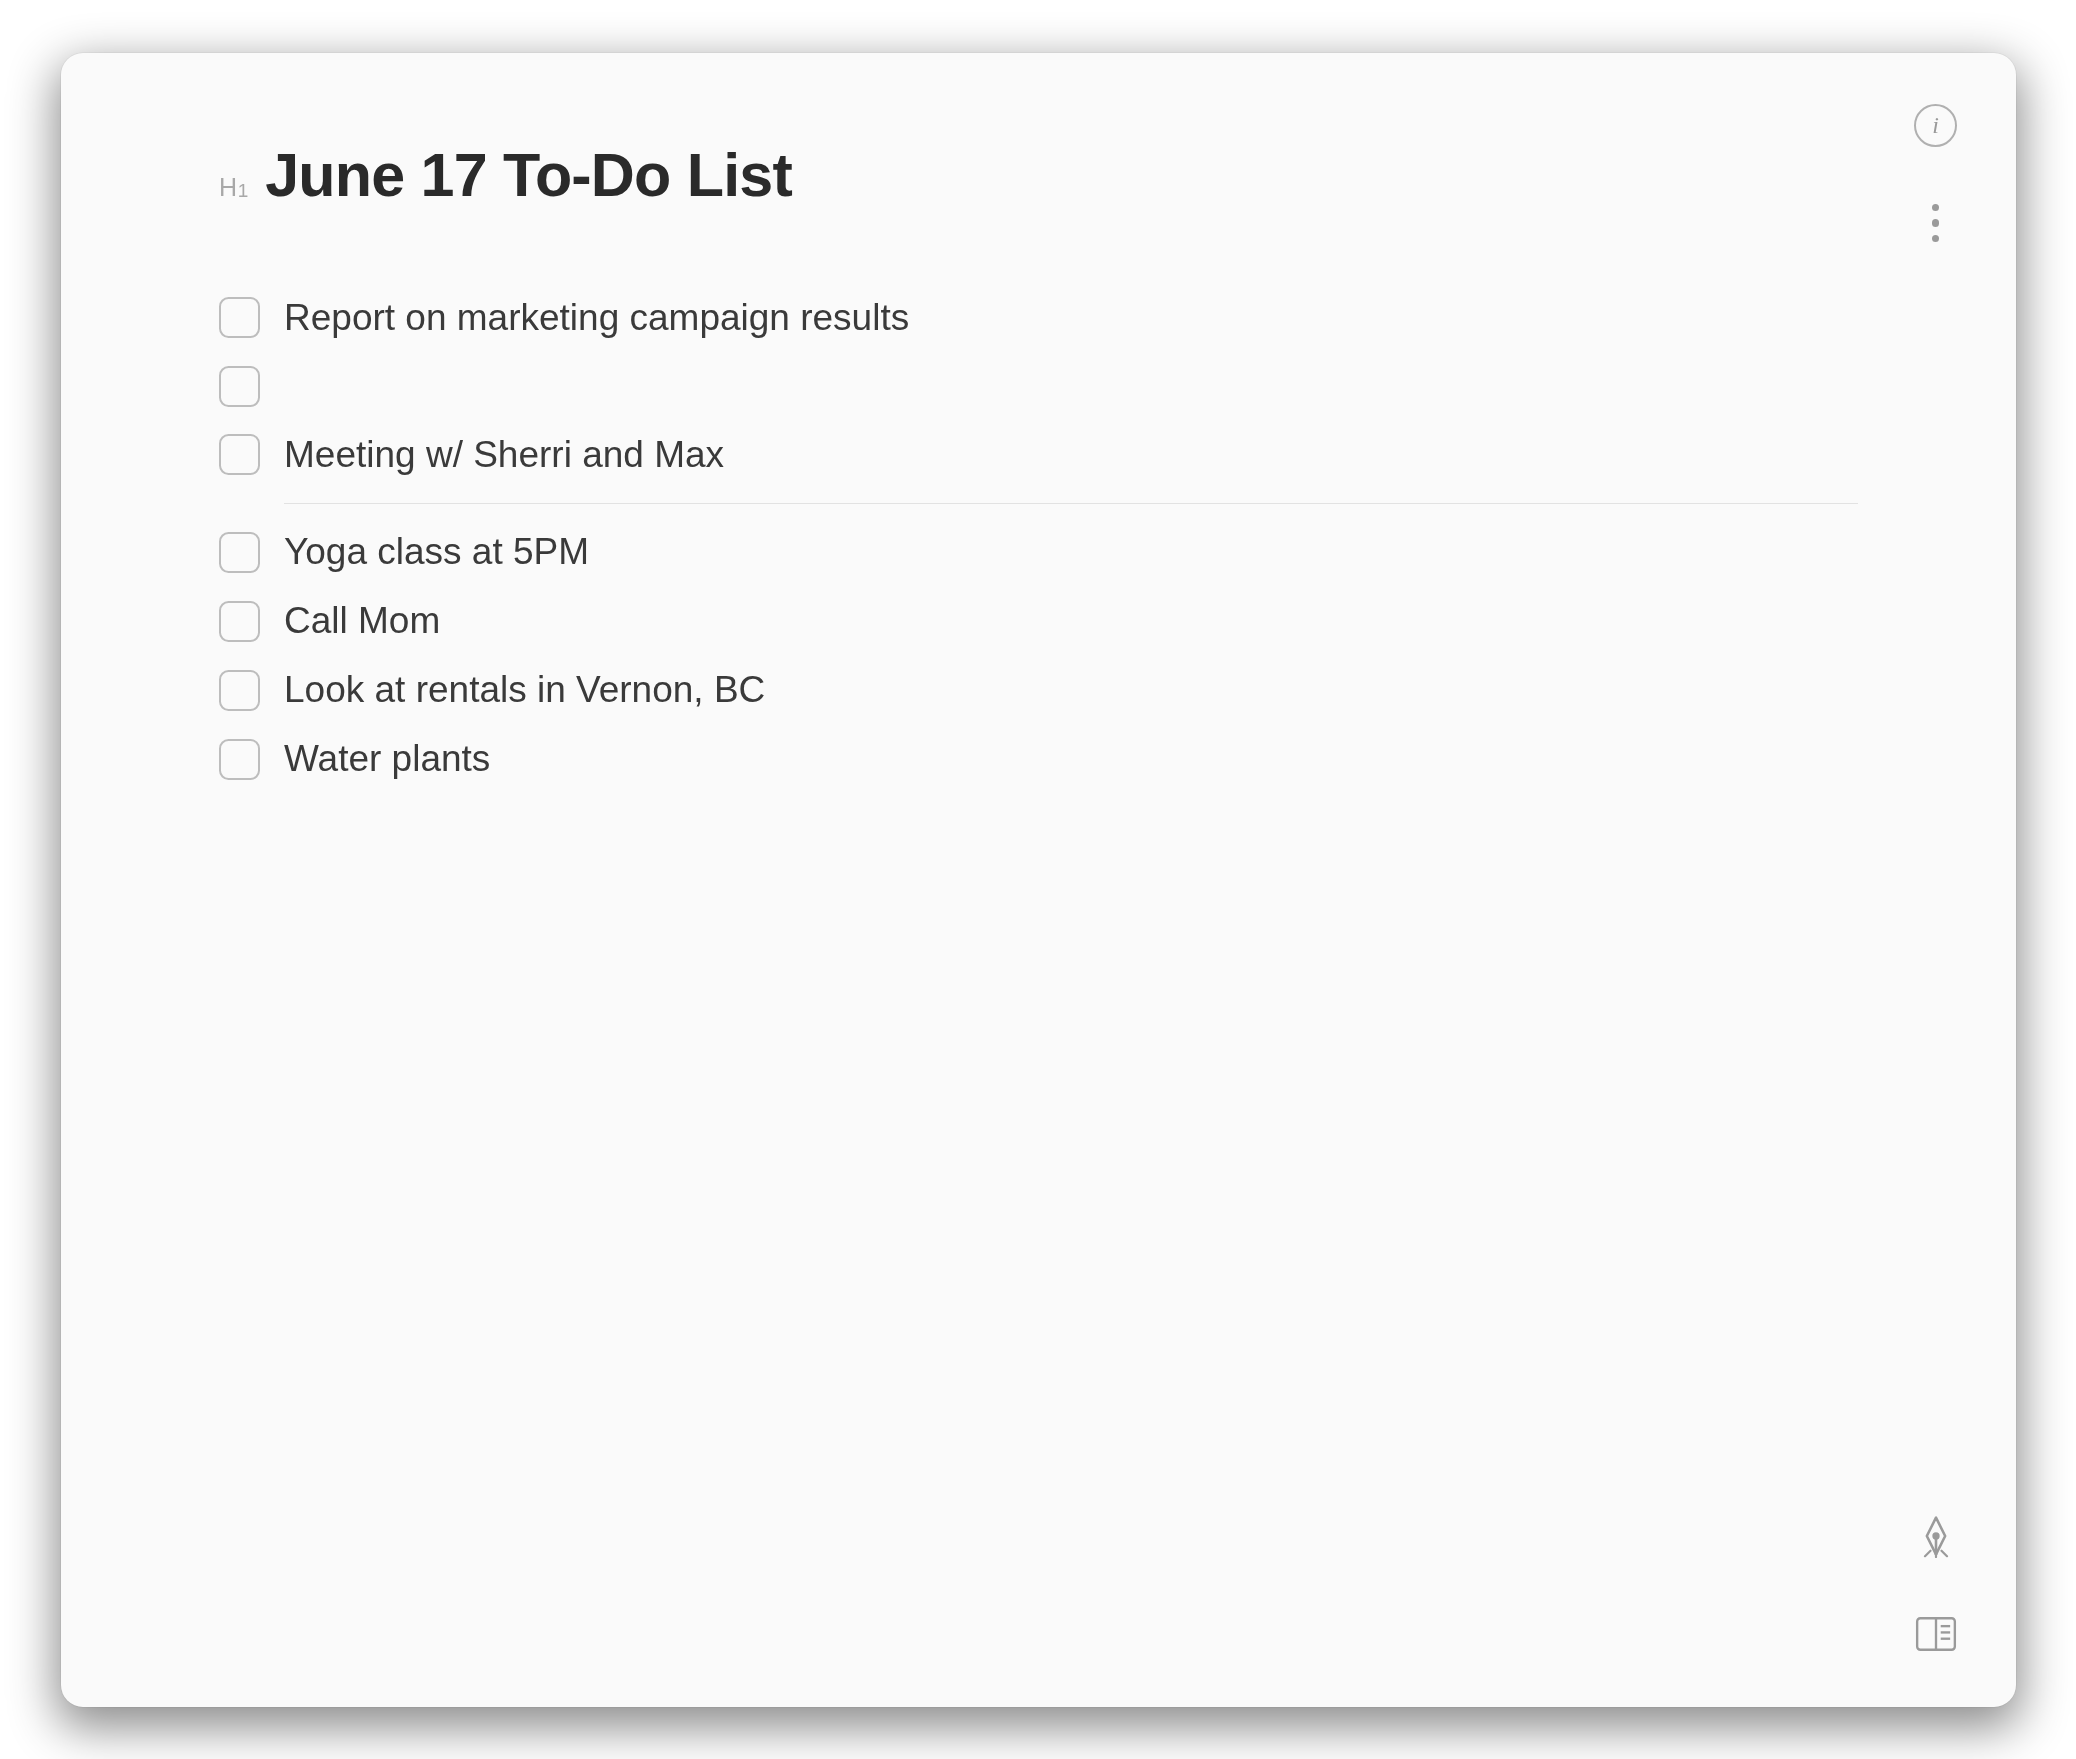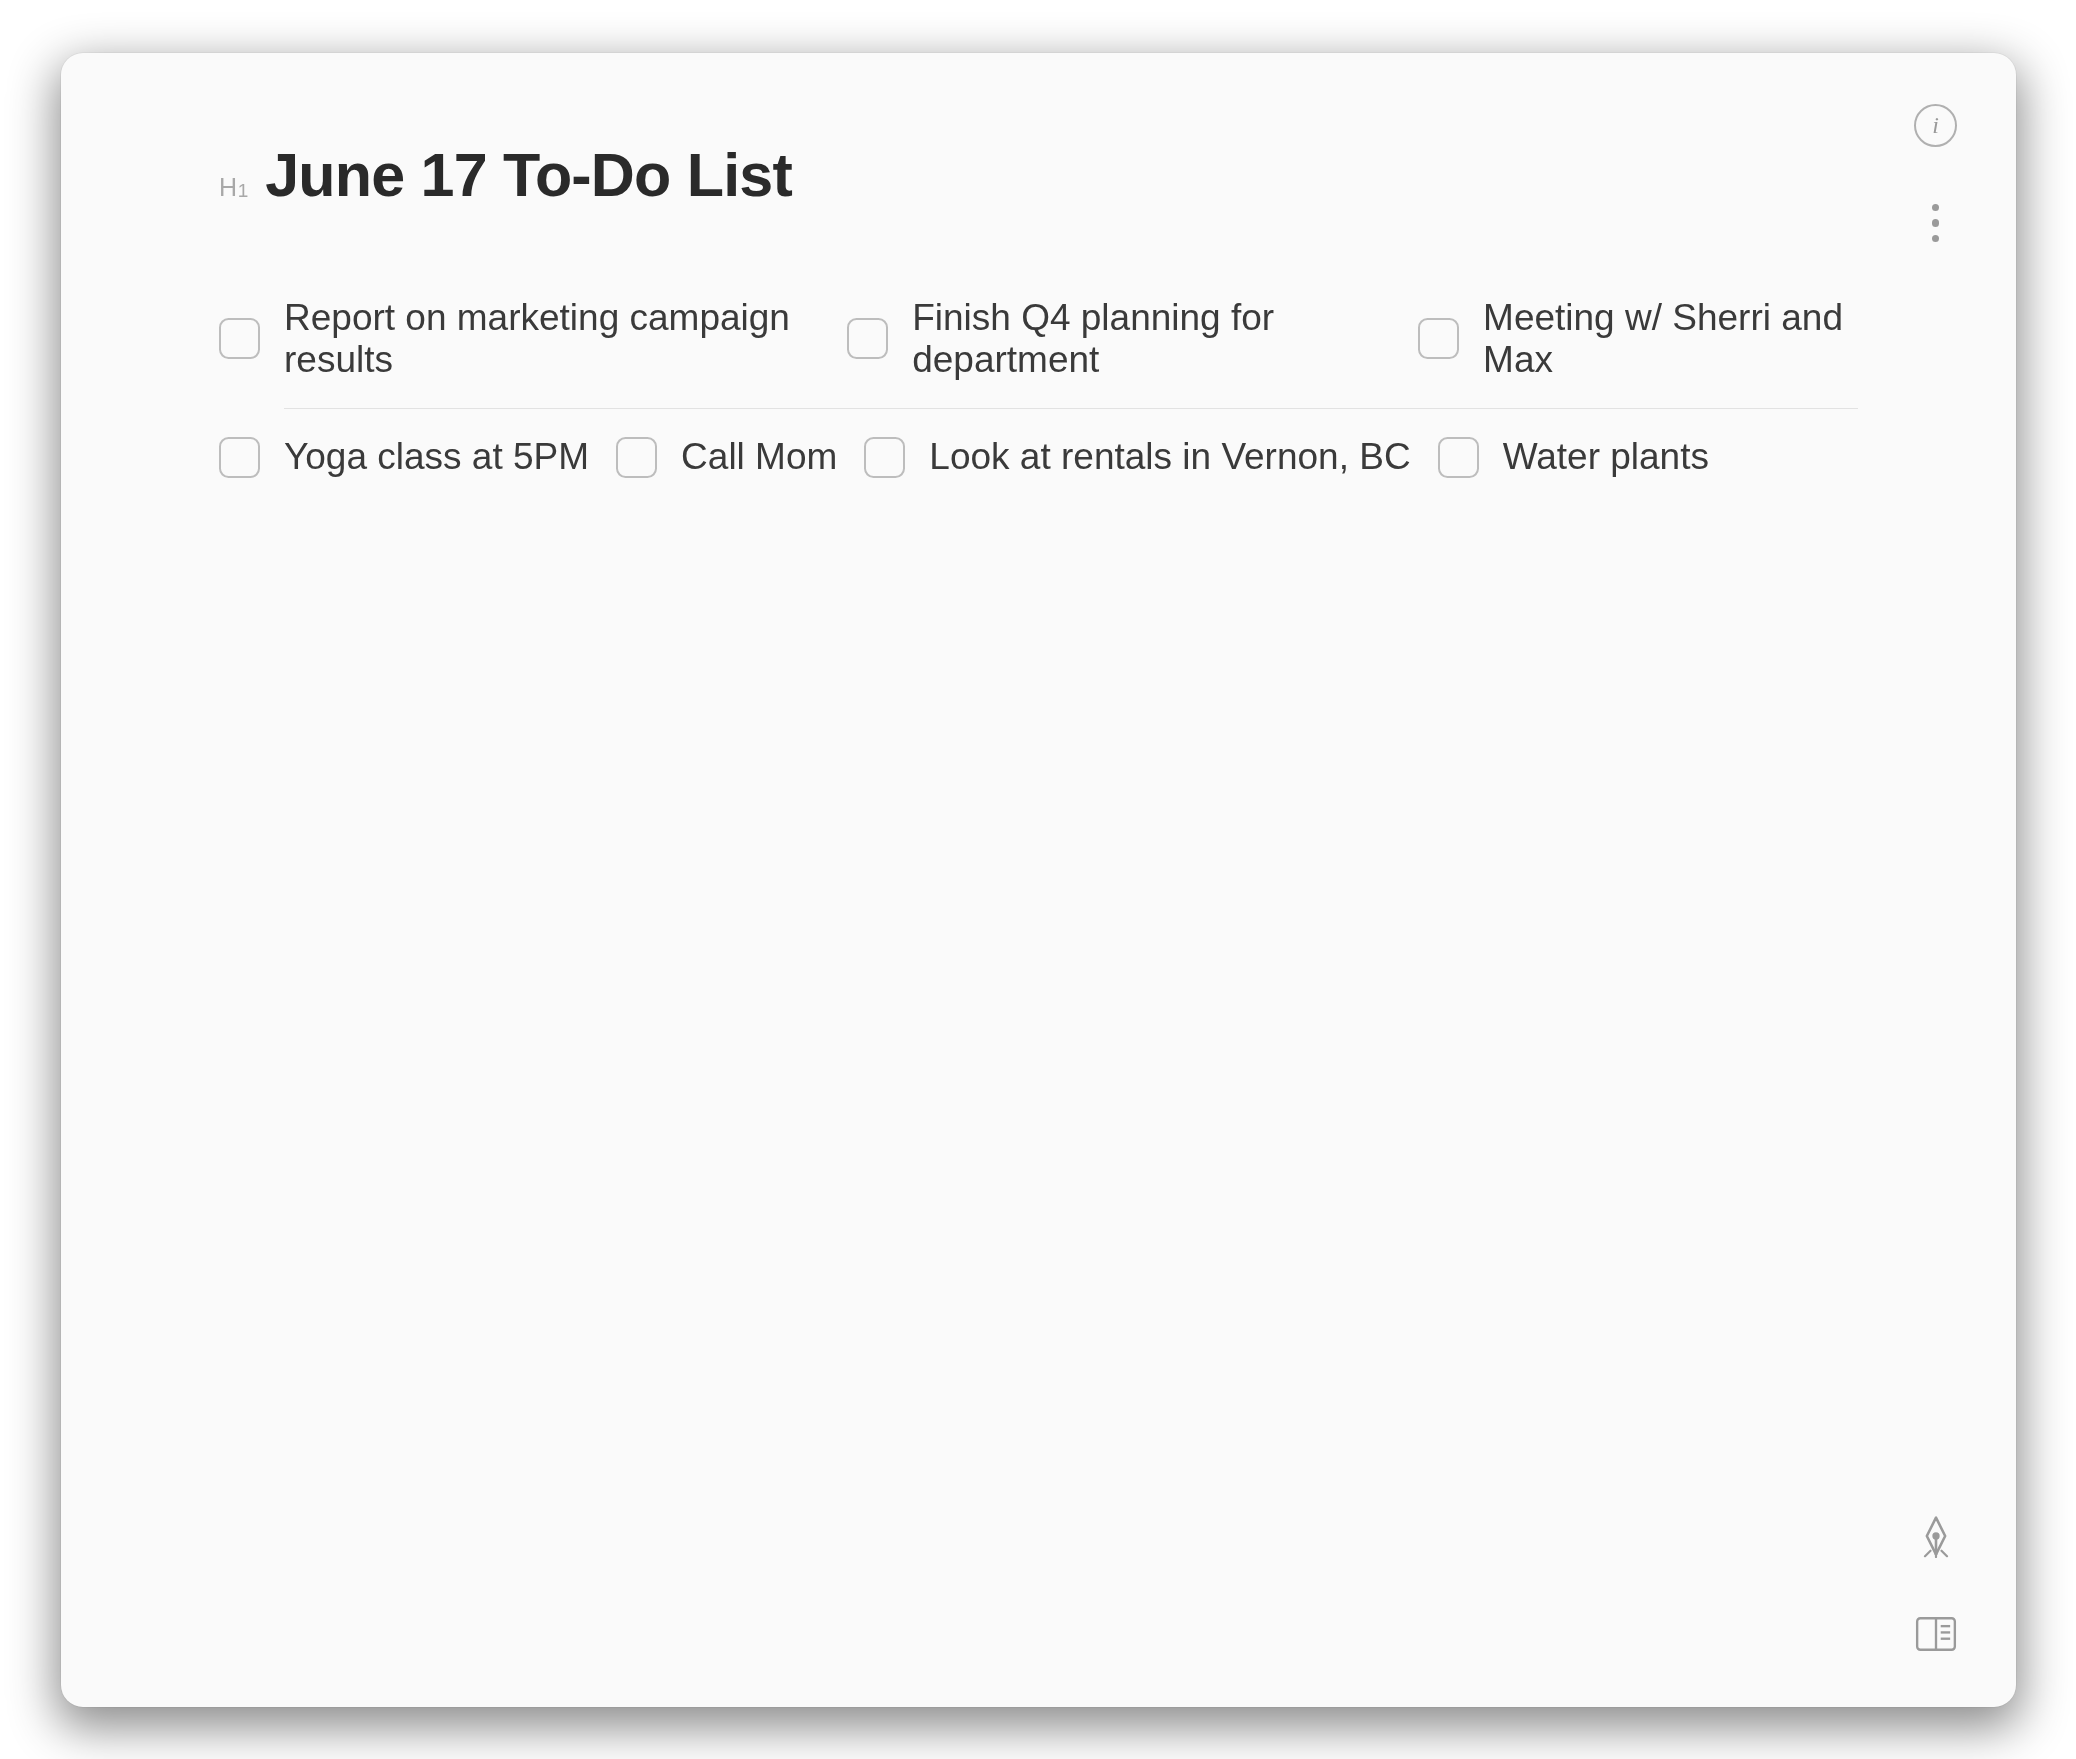--- a/index.html
+++ b/index.html
@@ -98,20 +98,21 @@
     bottom: -1.6px;
   }
   .title {
     font-size: 61px;
     font-weight: 700;
     color: #2a2a2a;
     letter-spacing: -0.8px;
   }
   .task-list {
     display: flex;
+    flex-direction: column;
     gap: 27px;
   }
   .task {
     display: flex;
     align-items: center;
     gap: 24px;
   }
   .checkbox {
     width: 41px;
     height: 41px;
@@ -179,21 +180,20 @@
     <h1 class="title">June 17 To-Do List</h1>
   </div>
 
   <div class="task-list">
     <div class="task">
       <div class="checkbox"></div>
       <span class="task-label">Report on marketing campaign results</span>
     </div>
     <div class="task">
       <div class="checkbox"></div>
-      <span class="task-label">Finish Q4 planning for department</span>
     </div>
     <div class="task">
       <div class="checkbox"></div>
       <span class="task-label">Meeting w/ Sherri and Max</span>
     </div>
   </div>
 
   <hr class="divider">
 
   <div class="task-list">

